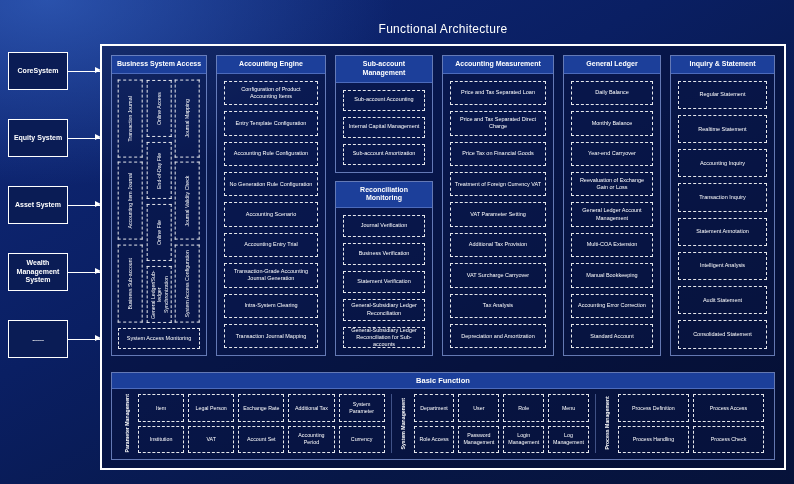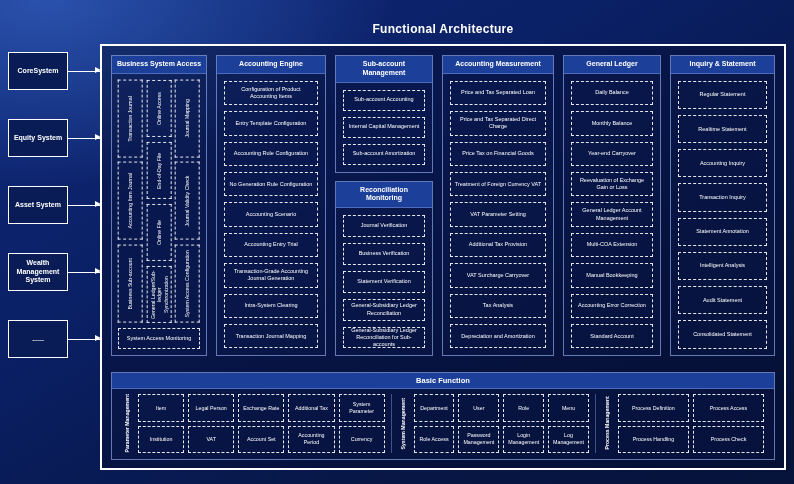--- a/index.html
+++ b/index.html
@@ -9,21 +9,21 @@
     color: #fff;
     position: relative;
     overflow: hidden;
     background:
       radial-gradient(ellipse 560px 300px at 6% 0%, rgba(64,116,215,0.55), rgba(64,116,215,0) 62%),
       linear-gradient(150deg, #10297a 0%, #0a1f63 40%, #071747 72%, #061239 100%);
   }
 
   .diagram-title {
     position: absolute; top: 22px; left: 100px; right: 8px;
-    text-align: center; font-size: 12px; font-weight: bold; letter-spacing: 0.3px;
+    text-align: center; font-size: 12px; font-weight: normal; letter-spacing: 0.3px;
   }
 
   
   .sys-col { position: absolute; left: 8px; top: 52px; width: 92px; height: 306px;
     display: flex; flex-direction: column; justify-content: space-between; }
   .sys-row { display: flex; align-items: center; height: 38px; }
   .sys-box { width: 60px; height: 38px; border: 1.5px solid #fff; background: #0a1c55;
     display: flex; align-items: center; justify-content: center; text-align: center;
     font-size: 7px; font-weight: bold; line-height: 1.25; padding: 2px; }
   .arrow { flex: 1; height: 0; border-top: 1.5px solid #fff; position: relative; }

